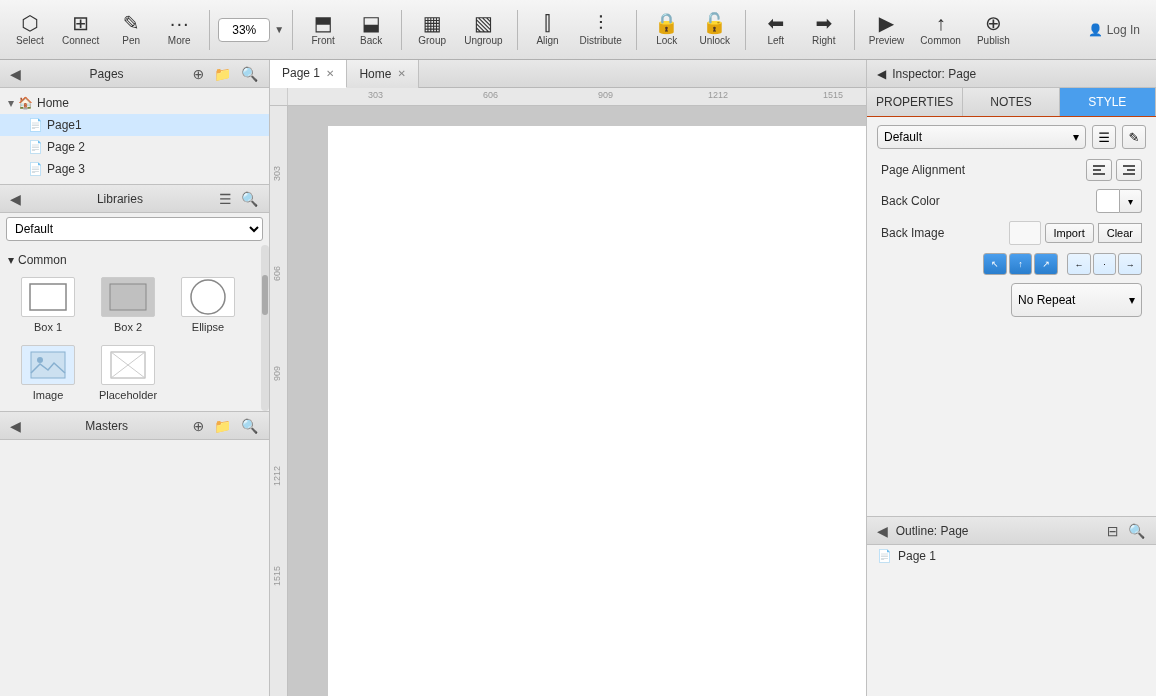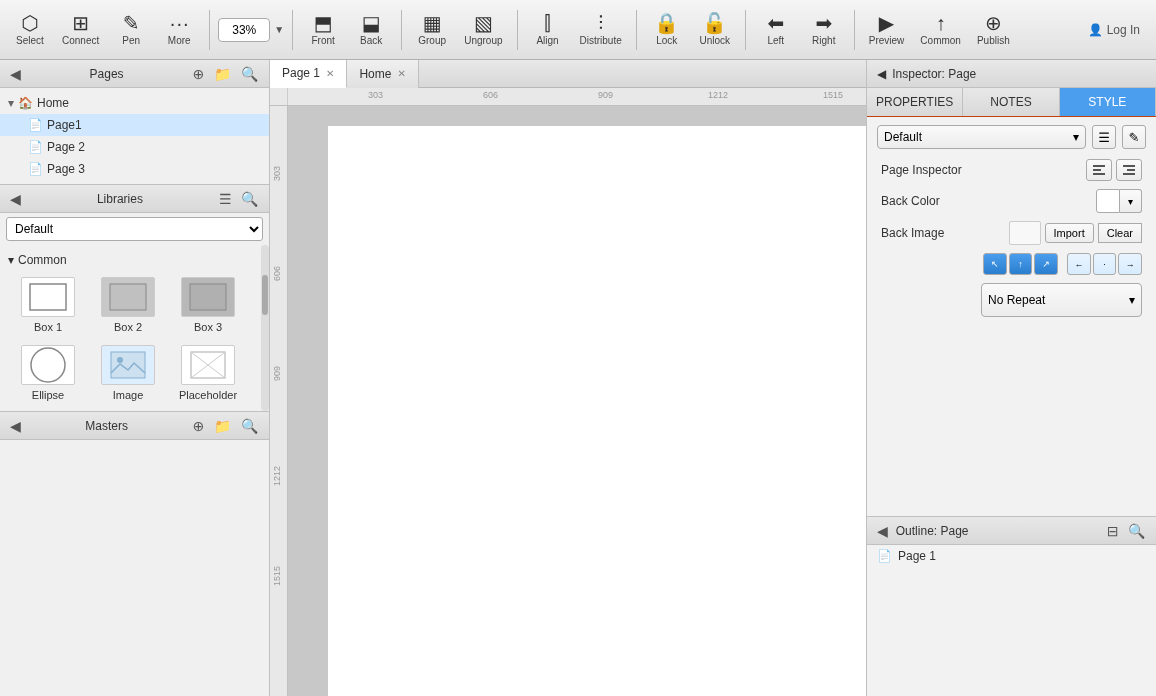--- a/index.html
+++ b/index.html
@@ -153,21 +153,21 @@
     .import-btn { padding: 3px 8px; border: 1px solid #aaa; border-radius: 3px; background: linear-gradient(to bottom, #fafafa, #ececec); font-size: 11px; cursor: pointer; }
     .clear-btn { padding: 3px 8px; border: 1px solid #aaa; border-radius: 0; background: linear-gradient(to bottom, #fafafa, #ececec); font-size: 11px; cursor: pointer; }
     .img-thumb { width: 32px; height: 24px; border: 1px solid #ccc; background: #f8f8f8; border-radius: 2px; }
 
     
     .img-pos-row { display: flex; align-items: center; gap: 2px; margin-bottom: 8px; padding: 0 4px; }
     .pos-btn { width: 26px; height: 22px; border: 1px solid #aaa; border-radius: 3px; background: linear-gradient(to bottom, #e8f4ff, #d8ecff); display: flex; align-items: center; justify-content: center; cursor: pointer; font-size: 9px; }
     .pos-btn.active { background: linear-gradient(to bottom, #4a9eed, #2a7ecd); color: white; }
 
     
-    .repeat-dropdown { flex: 1; height: 24px; border: 1px solid #aaa; border-radius: 4px; background: linear-gradient(to bottom, #fafafa, #ececec); font-size: 12px; padding: 16px 6px; display: flex; align-items: center; justify-content: space-between; cursor: pointer; }
+    .repeat-dropdown { flex: 1; height: 24px; border: 1px solid #aaa; border-radius: 4px; background: linear-gradient(to bottom, #fafafa, #ececec); font-size: 12px; padding: 16px 6px; display: flex; align-items: center; justify-content: space-between; cursor: pointer; margin-left: 30px; }
 
     
     .sketch-input { width: 42px; height: 24px; border: 1px solid #aaa; border-radius: 3px; font-size: 12px; text-align: center; background: white; }
     .sketch-slider { flex: 1; height: 18px; accent-color: #4a9eed; }
 
     
     #outline-panel { height: 180px; border-top: 1px solid #c0c0c0; flex-shrink: 0; }
     .outline-header { height: 28px; background: linear-gradient(to bottom, #e8e8e8, #d8d8d8); border-bottom: 1px solid #c0c0c0; display: flex; align-items: center; padding: 0 8px; gap: 6px; }
     .outline-title { font-size: 12px; font-weight: 500; color: #333; flex: 1; text-align: left; }
     .outline-item { display: flex; align-items: center; height: 22px; padding: 0 10px; gap: 6px; cursor: pointer; }
@@ -337,28 +337,20 @@
 
         <div class="lib-item">
           <div class="lib-thumb" style="background:#c8c8c8;">
             <svg class="box-svg" viewBox="0 0 40 30">
               <rect x="2" y="2" width="36" height="26" fill="#c0c0c0" stroke="#888" stroke-width="1"></rect>
             </svg>
           </div>
           <span class="lib-name">Box 2</span>
         </div>
 
-        <div class="lib-item">
-          <div class="lib-thumb" style="background:#b8b8b8;">
-            <svg class="box-svg" viewBox="0 0 40 30">
-              <rect x="2" y="2" width="36" height="26" fill="#b0b0b0" stroke="#888" stroke-width="1"></rect>
-            </svg>
-          </div>
-          <span class="lib-name">Box 3</span>
-        </div>
 
         <div class="lib-item">
           <div class="lib-thumb ellipse-thumb">
             <svg class="ellipse-svg" viewBox="0 0 40 40">
               <ellipse cx="20" cy="20" rx="17" ry="17" fill="none" stroke="#888" stroke-width="1.5"></ellipse>
             </svg>
           </div>
           <span class="lib-name">Ellipse</span>
         </div>
 
@@ -463,21 +455,21 @@
       <div class="style-row">
         <div class="style-dropdown">
           <span>Default</span>
           <span>▾</span>
         </div>
         <div class="style-btn-icon">☰</div>
         <div class="style-btn-icon">✎</div>
       </div>
 
       <div class="prop-row">
-        <span class="prop-label">Page Inspector</span>
+        <span class="prop-label">Page Alignment</span>
         <div class="prop-controls">
           <div class="align-btn">
             <svg width="14" height="14" viewBox="0 0 14 14">
               <rect x="1" y="2" width="12" height="2" fill="#555"></rect>
               <rect x="1" y="6" width="8" height="2" fill="#555"></rect>
               <rect x="1" y="10" width="12" height="2" fill="#555"></rect>
             </svg>
           </div>
           <div class="align-btn">
             <svg width="14" height="14" viewBox="0 0 14 14">

